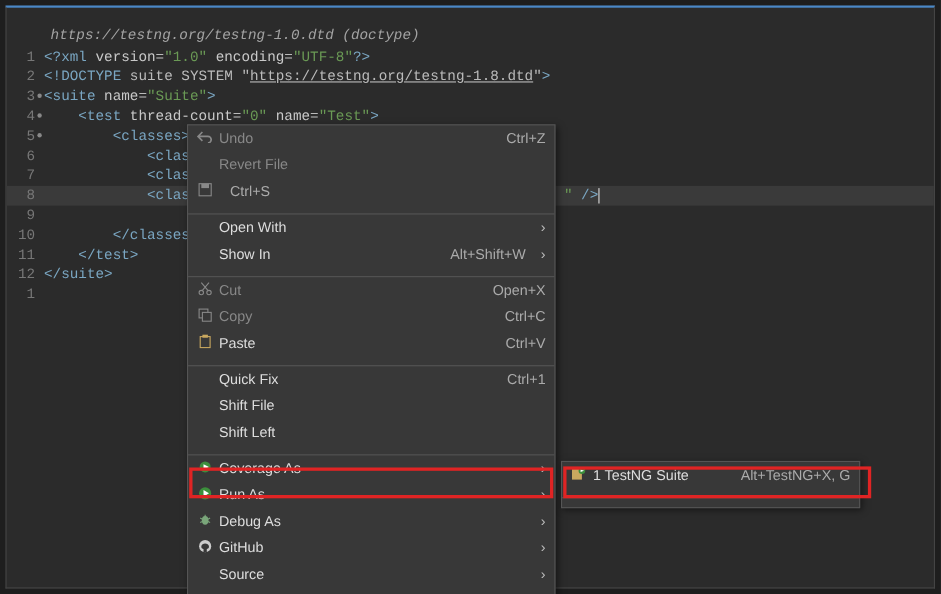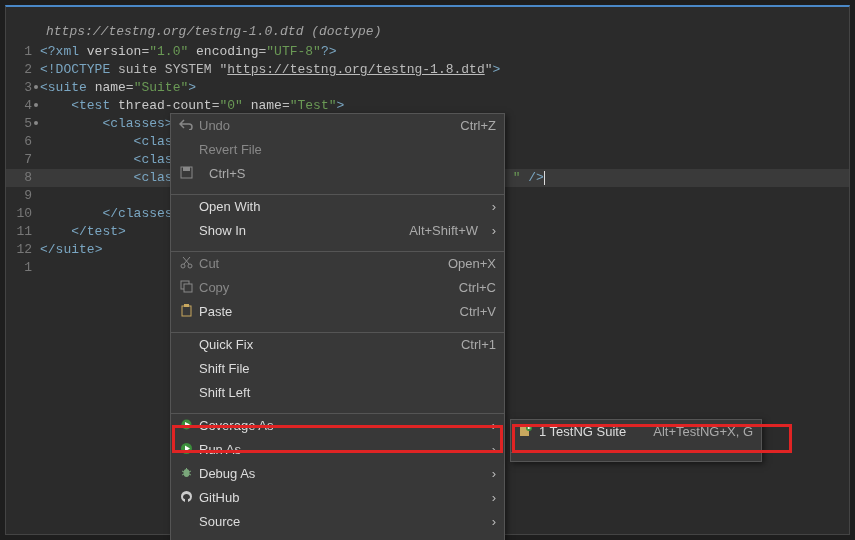--- a/index.html
+++ b/index.html
@@ -66,21 +66,21 @@
     position: absolute;
     background: #383838;
     border: 1px solid #555;
     box-shadow: 2px 2px 6px rgba(0,0,0,0.5);
     font-size: 13px;
     color: #ddd;
     padding: 4px 0;
     z-index: 10;
   }
   .ctx-main { top: 113px; left: 170px; width: 335px; }
-  .ctx-sub  { top: 419px; left: 510px; width: 252px; }
+  .ctx-sub  { top: 419px; left: 510px; width: 272px; }
   .ctx-item {
     display: flex;
     align-items: flex-start;
     height: 24px;
     padding: 0 8px 0 4px;
     cursor: default;
   }
   .ctx-item.disabled { color: #888; }
   .ctx-icon {
     width: 22px;

